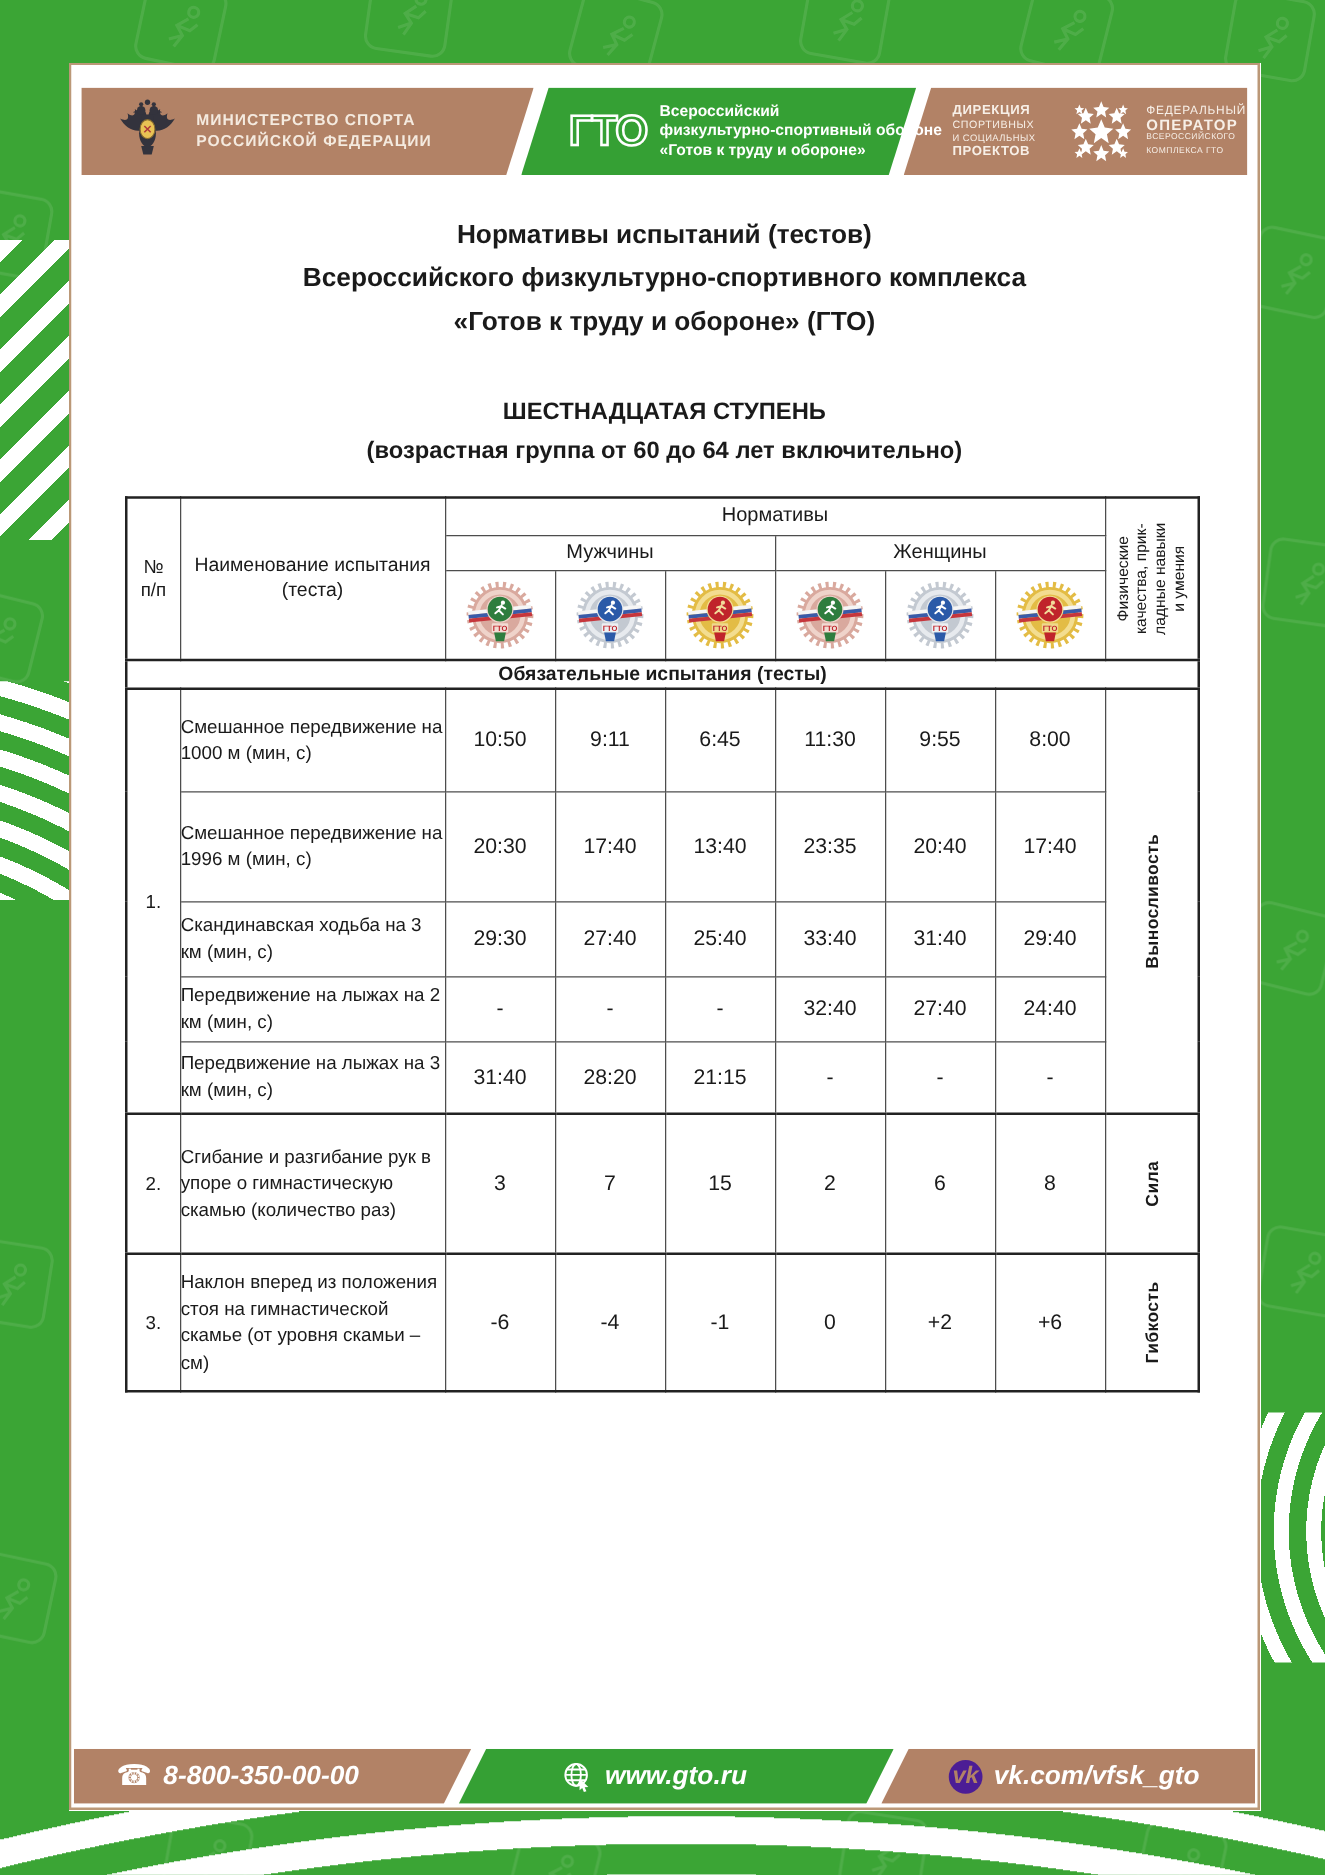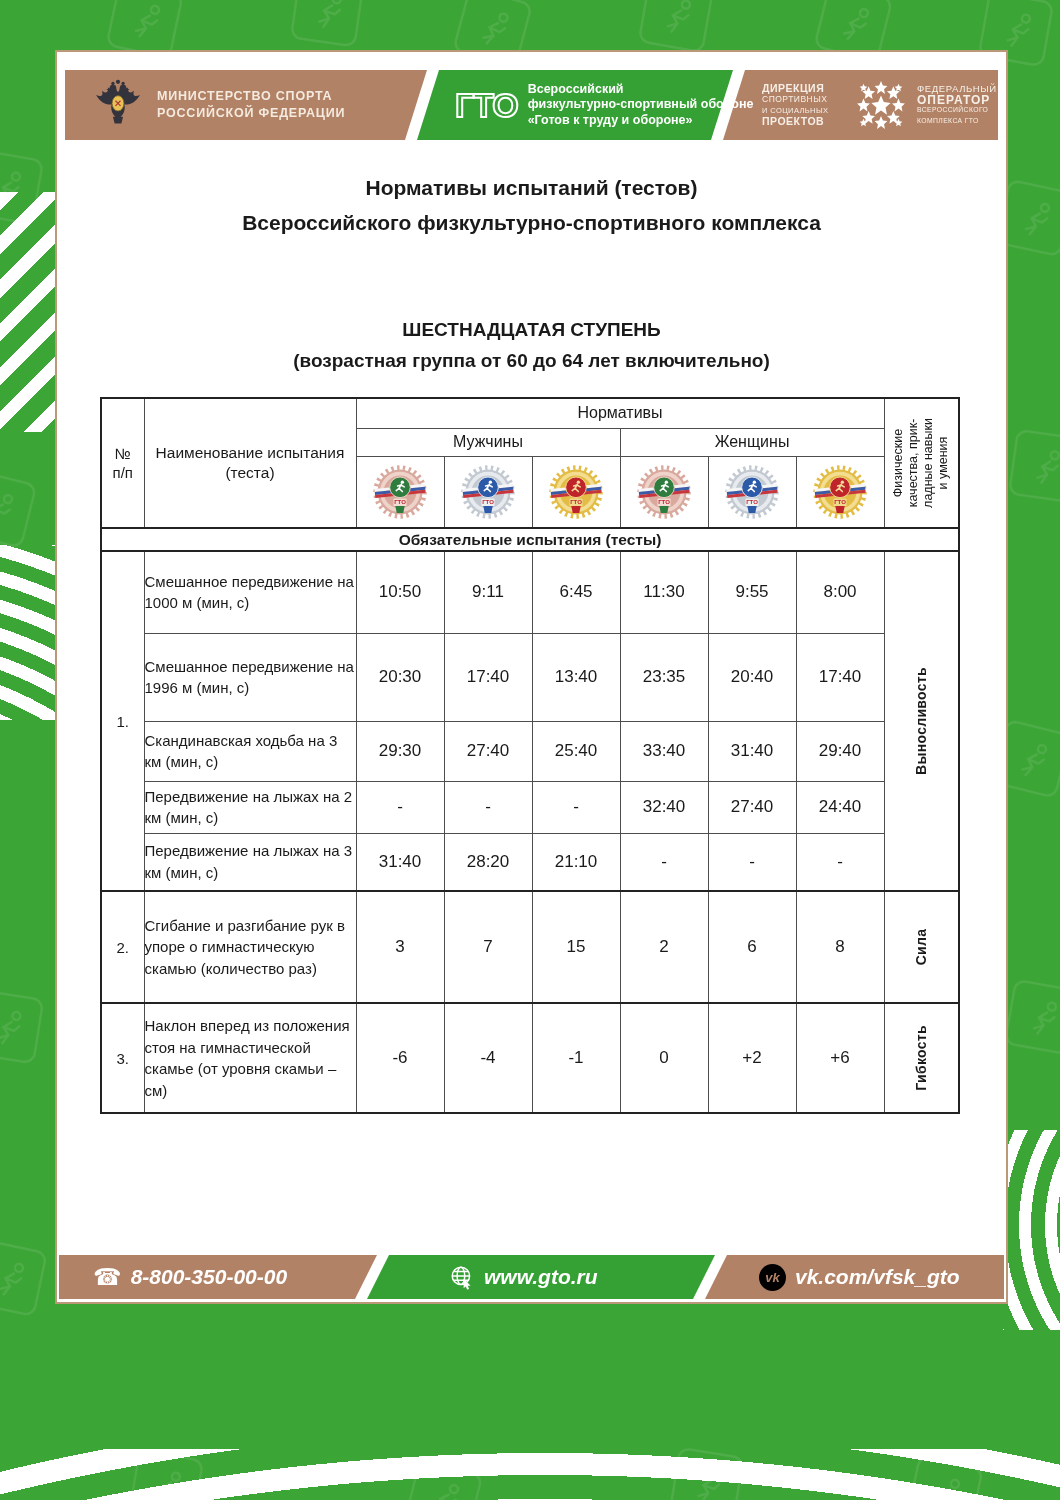--- a/index.html
+++ b/index.html
@@ -25,21 +25,21 @@
     left:1003px; top:1130px; width:57px; height:200px;
     background:repeating-radial-gradient(circle at 210px 95px, #ffffff 0 12px, rgba(255,255,255,0) 12px 26px);
   }
   .deco-arcs-bottom {
     left:0; top:1449px; width:1060px; height:51px;
     background:repeating-radial-gradient(circle at 545px 2280px, #ffffff 0 22px, rgba(255,255,255,0) 22px 46px);
   }
 
   
   .page {
-    position:absolute; left:55px; top:50px; width:953px; height:1254px;
+    position:absolute; left:55px; top:50px; width:953px; height:1398px;
     background:#ffffff; border:2px solid #BB9877; box-sizing:border-box; z-index:2;
   }
 
   
   .band-top { position:absolute; left:8px; top:18px; width:933px; height:70px; }
   .seg { position:absolute; left:0; top:0; width:100%; height:100%; }
   .seg-brown { background:#B28266; }
   .seg-green { background:#35A034; }
   .band-top .seg1 { clip-path:polygon(0 0, 362px 0, 340px 100%, 0 100%); }
   .band-top .seg2 { clip-path:polygon(374px 0, 668px 0, 646px 100%, 352px 100%); }
@@ -130,23 +130,23 @@
   .band-foot { position:absolute; left:2px; bottom:3px; width:945px; height:44px; }
   .band-foot .seg1 { clip-path:polygon(0 0, 318px 0, 296px 100%, 0 100%); }
   .band-foot .seg2 { clip-path:polygon(330px 0, 656px 0, 634px 100%, 308px 100%); }
   .band-foot .seg3 { clip-path:polygon(668px 0, 100% 0, 100% 100%, 646px 100%); }
   .foot-item { position:absolute; top:0; height:100%; display:flex; align-items:center; gap:9px;
     color:#ffffff; font-size:21px; font-weight:bold; font-style:italic; }
   .foot-phone { left:34px; }
   .foot-site { left:390px; }
   .foot-vk { left:700px; }
   .icon-phone { font-family:"DejaVu Sans", sans-serif; font-style:normal; font-size:23px; line-height:1; }
-  .vk-badge { width:27px; height:27px; border-radius:50%; background:#000000; color:#B28266;
+  .vk-badge { width:27px; height:27px; border-radius:50%; background:#4c1d95; color:#B28266;
     display:flex; align-items:center; justify-content:center;
-    font-size:13px; font-weight:bold; font-style:italic; }
+    font-size:19px; font-weight:bold; font-style:italic; }
 </style>
 </head>
 <body>
 
 <svg class="deco deco-tiles" width="1060" height="1500">
   <defs>
     <g id="tile" fill="none" stroke="#ffffff" stroke-width="2.5">
       <rect x="0" y="0" width="64" height="64" rx="10"></rect>
       <circle cx="40" cy="20" r="4"></circle>
       <path d="M37 26 L29 33 L35 40 L30 50 M29 33 L40 35 L45 29 M35 40 L25 45"></path>
@@ -248,20 +248,21 @@
       <span class="op-l1">ФЕДЕРАЛЬНЫЙ</span>
       <span class="op-l2">ОПЕРАТОР</span>
       <span class="op-l3">ВСЕРОССИЙСКОГО</span>
       <span class="op-l4">КОМПЛЕКСА ГТО</span>
     </div>
   </div>
 
   <div class="doc-title">
     <div>Нормативы испытаний (тестов)</div>
     <div>Всероссийского физкультурно-спортивного комплекса</div>
+    <div>«Готов к труду и обороне» (ГТО)</div>
   </div>
   <div class="doc-subtitle">
     <div>ШЕСТНАДЦАТАЯ СТУПЕНЬ</div>
     <div>(возрастная группа от 60 до 64 лет включительно)</div>
   </div>
 
   <div class="tbl-wrap">
     <table class="std">
       <colgroup>
         <col style="width:43px">
@@ -448,21 +449,21 @@
         <td class="val">-</td>
         <td class="val">-</td>
         <td class="val">32:40</td>
         <td class="val">27:40</td>
         <td class="val">24:40</td>
       </tr>
       <tr class="r1e">
         <td class="name">Передвижение на лыжах на 3 км (мин, с)</td>
         <td class="val">31:40</td>
         <td class="val">28:20</td>
-        <td class="val">21:10</td>
+        <td class="val">21:15</td>
         <td class="val">-</td>
         <td class="val">-</td>
         <td class="val">-</td>
       </tr>
 
       <tr class="r2 group-start">
         <td class="num">2.</td>
         <td class="name">Сгибание и разгибание рук в упоре о гимнастическую скамью (количество раз)</td>
         <td class="val">3</td>
         <td class="val">7</td>

